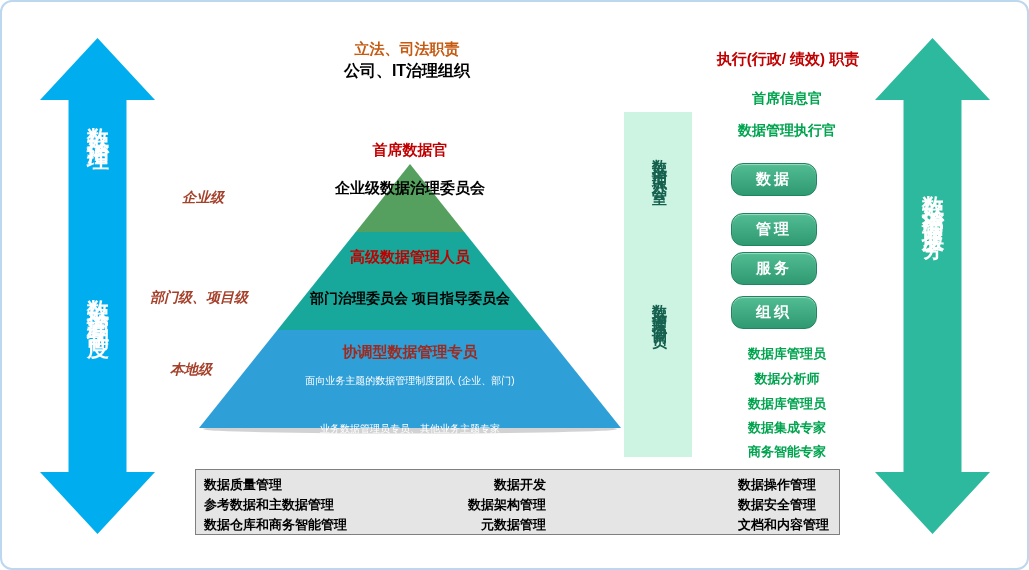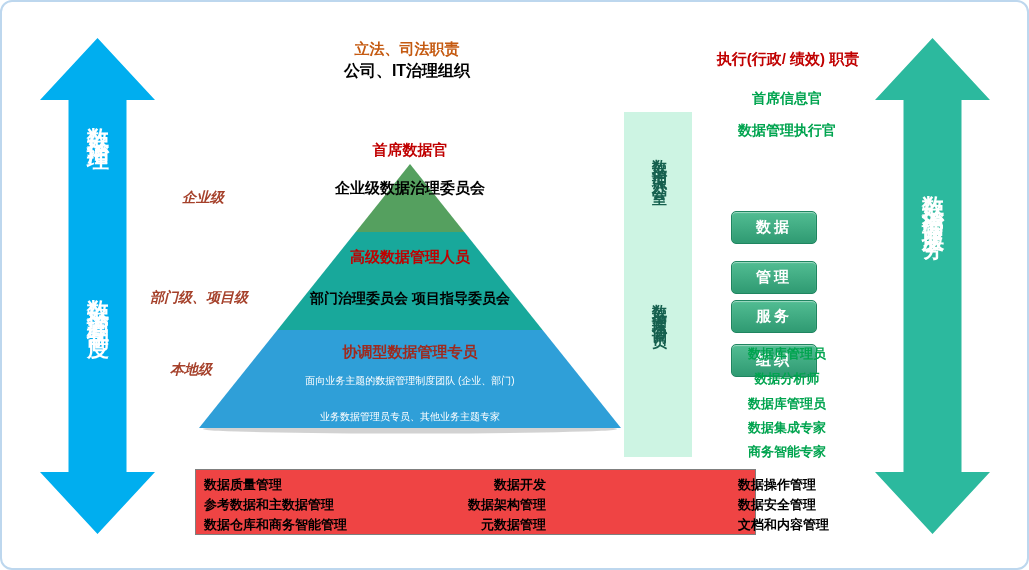--- a/index.html
+++ b/index.html
@@ -14,31 +14,30 @@
   .panel-vlabel{font-size:15px;letter-spacing:5px;color:#16604F;transform:translateX(-50%);}
   .ctr{text-align:center;}
   .red{color:#C00000;font-weight:bold;}
   .orange{color:#C55A11;font-weight:bold;}
   .green-txt{color:#00A44F;font-weight:bold;}
   .black-b{color:#000;font-weight:bold;}
   .side-label{color:#A5402A;font-weight:bold;font-style:italic;font-size:14px;}
   .pyr-text{left:208px;width:400px;text-align:center;}
   .white-line{color:#fff;font-size:10px;}
   .gbtn{
-    left:729px;width:84px;height:31px;border-radius:5px;
+    left:729px;width:84px;height:31px;border-radius:12px;
     background:linear-gradient(180deg,#52BD93 0%,#2F9A72 100%);
     border:1px solid #1F8560;color:#fff;font-weight:bold;font-size:15px;
     display:flex;align-items:center;justify-content:center;letter-spacing:3px;
     box-shadow:inset 0 1px 1px rgba(255,255,255,.45);
-    margin-top:48px;
   }
   .spec{left:700px;width:170px;text-align:center;font-size:13px;}
   .role{left:700px;width:170px;text-align:center;font-size:14px;}
   .office-panel{left:622px;top:110px;width:68px;height:345px;background:#CDF4E3;}
-  .bbox{left:193px;top:467px;width:561px;height:66px;border:1px solid #7F7F7F;background:#ef4444;box-sizing:border-box;}
+  .bbox{left:193px;top:467px;width:645px;height:66px;border:1px solid #7F7F7F;background:#e5e5e5;box-sizing:border-box;}
   .bcol{position:absolute;top:5px;font-size:13px;font-weight:bold;color:#000;line-height:20px;white-space:nowrap;}
   .bcol1{left:8px;}
   .bcol2{left:150px;width:200px;text-align:right;}
   .bcol3{left:542px;}
 </style>
 </head>
 <body>
 
 <div class="stage">
 
@@ -62,21 +61,21 @@
     <polygon points="158.7,70 267.3,70 345.6,168 80.4,168" fill="#18A89B"></polygon>
     <polygon points="80.4,168 345.6,168 424,266 2,266" fill="#2F9FD8"></polygon>
   </svg>
 
   <div class="abs pyr-text red" style="top:139px;font-size:15px;">首席数据官</div>
   <div class="abs pyr-text black-b" style="top:177px;font-size:15px;">企业级数据治理委员会</div>
   <div class="abs pyr-text red" style="top:246px;font-size:15px;">高级数据管理人员</div>
   <div class="abs pyr-text black-b" style="top:288px;font-size:14px;">部门治理委员会 项目指导委员会</div>
   <div class="abs pyr-text" style="top:341px;font-size:15px;font-weight:bold;color:#9E2A1E;">协调型数据管理专员</div>
   <div class="abs pyr-text white-line" style="top:372px;">面向业务主题的数据管理制度团队 (企业、部门)</div>
-  <div class="abs pyr-text white-line" style="top:408px;">业务数据管理员专员、其他业务主题专家</div>
+  <div class="abs pyr-text white-line" style="top:420px;">业务数据管理员专员、其他业务主题专家</div>
 
   <div class="abs side-label" style="left:180px;top:187px;">企业级</div>
   <div class="abs side-label" style="left:148px;top:287px;">部门级、项目级</div>
   <div class="abs side-label" style="left:168px;top:359px;">本地级</div>
 
   <div class="abs office-panel"></div>
   <div class="abs vtext panel-vlabel" style="left:657px;top:145px;">数据治理办公室</div>
   <div class="abs vtext panel-vlabel" style="left:657px;top:290px;">数据管理协调员</div>
 
   <div class="abs ctr red" style="left:686px;top:48px;width:200px;font-size:15px;">执行(行政/ 绩效) 职责</div>

